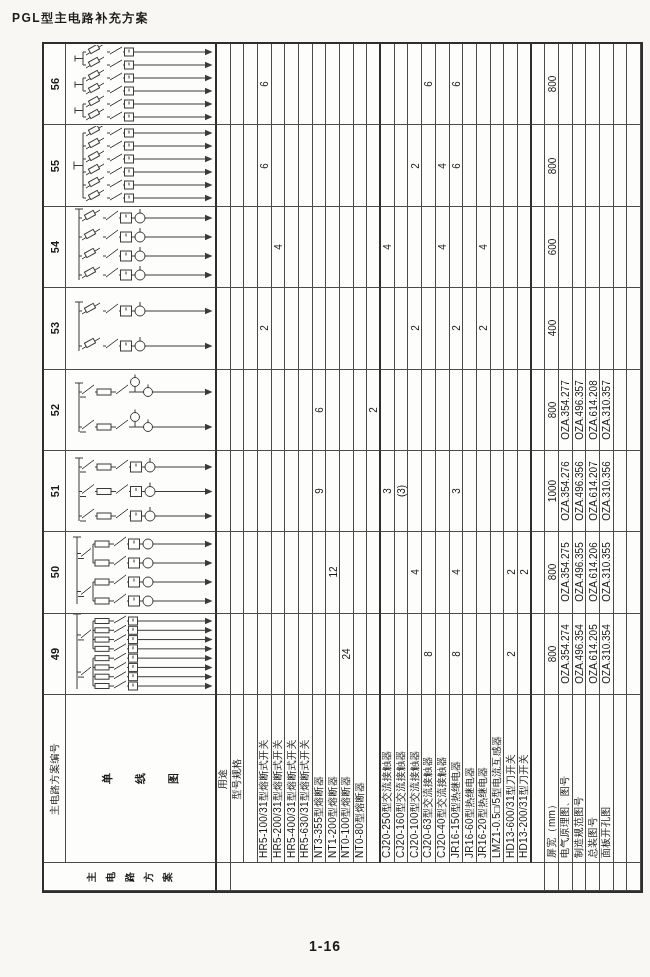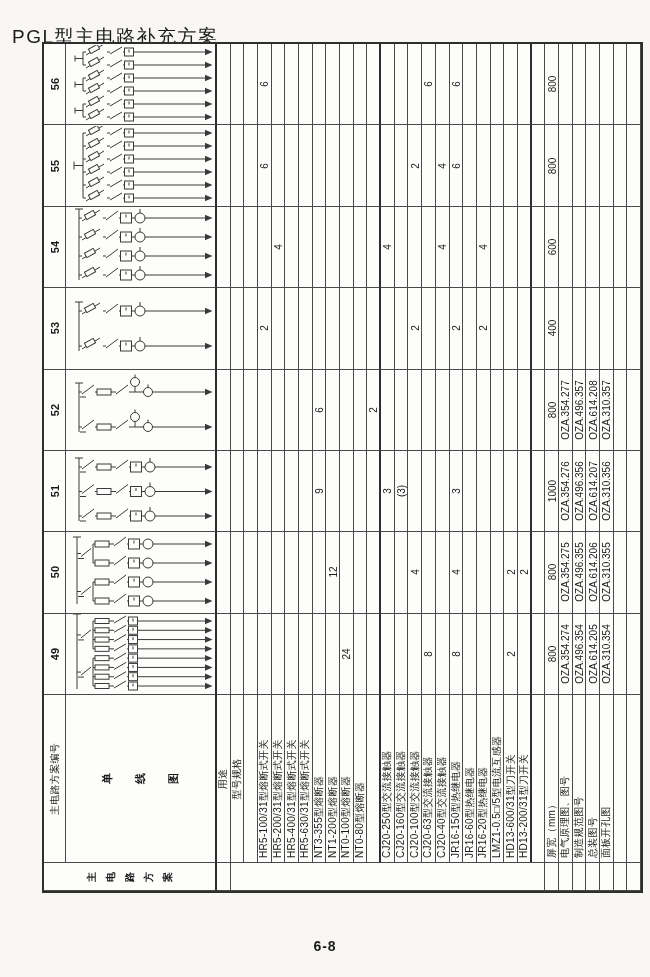--- a/index.html
+++ b/index.html
@@ -1,21 +1,21 @@
 <!DOCTYPE html>
 <html><head>
 <meta charset="utf-8">
 <style>
   html,body{margin:0;padding:0;}
   body{
     width:650px;height:977px;position:relative;
     background:#f8f7f4;color:#1a1a1a;
     font-family:"Liberation Sans","DejaVu Sans",sans-serif;
   }
-  .title{position:absolute;left:12px;top:10px;font-size:19px;font-weight:normal;letter-spacing:1.5px;margin-top:14px;}
+  .title{position:absolute;left:12px;top:10px;font-size:12px;font-weight:bold;letter-spacing:1.5px;}
   #tbl{
     position:absolute;left:42px;top:42px;width:601px;height:851px;
     display:grid;
     grid-template-columns:22px 151px repeat(31,1fr);
     grid-template-rows:repeat(8,1fr) 168px 28px;
     border:2px solid #2e2e2e;background:#fdfdfb;box-sizing:border-box;
   }
   .c{border-right:1px solid #4a4a4a;border-bottom:1px solid #4a4a4a;position:relative;min-width:0;min-height:0;}
   .hv{border-right-width:2px;border-right-color:#2e2e2e;}
   .rc{position:absolute;left:50%;top:50%;transform:translate(-50%,-50%) rotate(-90deg);white-space:nowrap;}
@@ -1342,13 +1342,13 @@
     <div class="c" style="grid-area: 10 / 3;"></div>
     <div class="c" style="grid-area: 10 / 4 / auto / 27;"></div>
     <div class="c" style="grid-area: 10 / 27;"></div>
     <div class="c" style="grid-area: 10 / 28;"></div>
     <div class="c" style="grid-area: 10 / 29;"></div>
     <div class="c" style="grid-area: 10 / 30;"></div>
     <div class="c" style="grid-area: 10 / 31;"></div>
     <div class="c" style="grid-area: 10 / 32;"></div>
     <div class="c" style="grid-area: 10 / 33;"></div>
   </div>
-<div class="pageno">6-8</div>
+<div class="pageno">1-16</div>
 
 </body></html>

